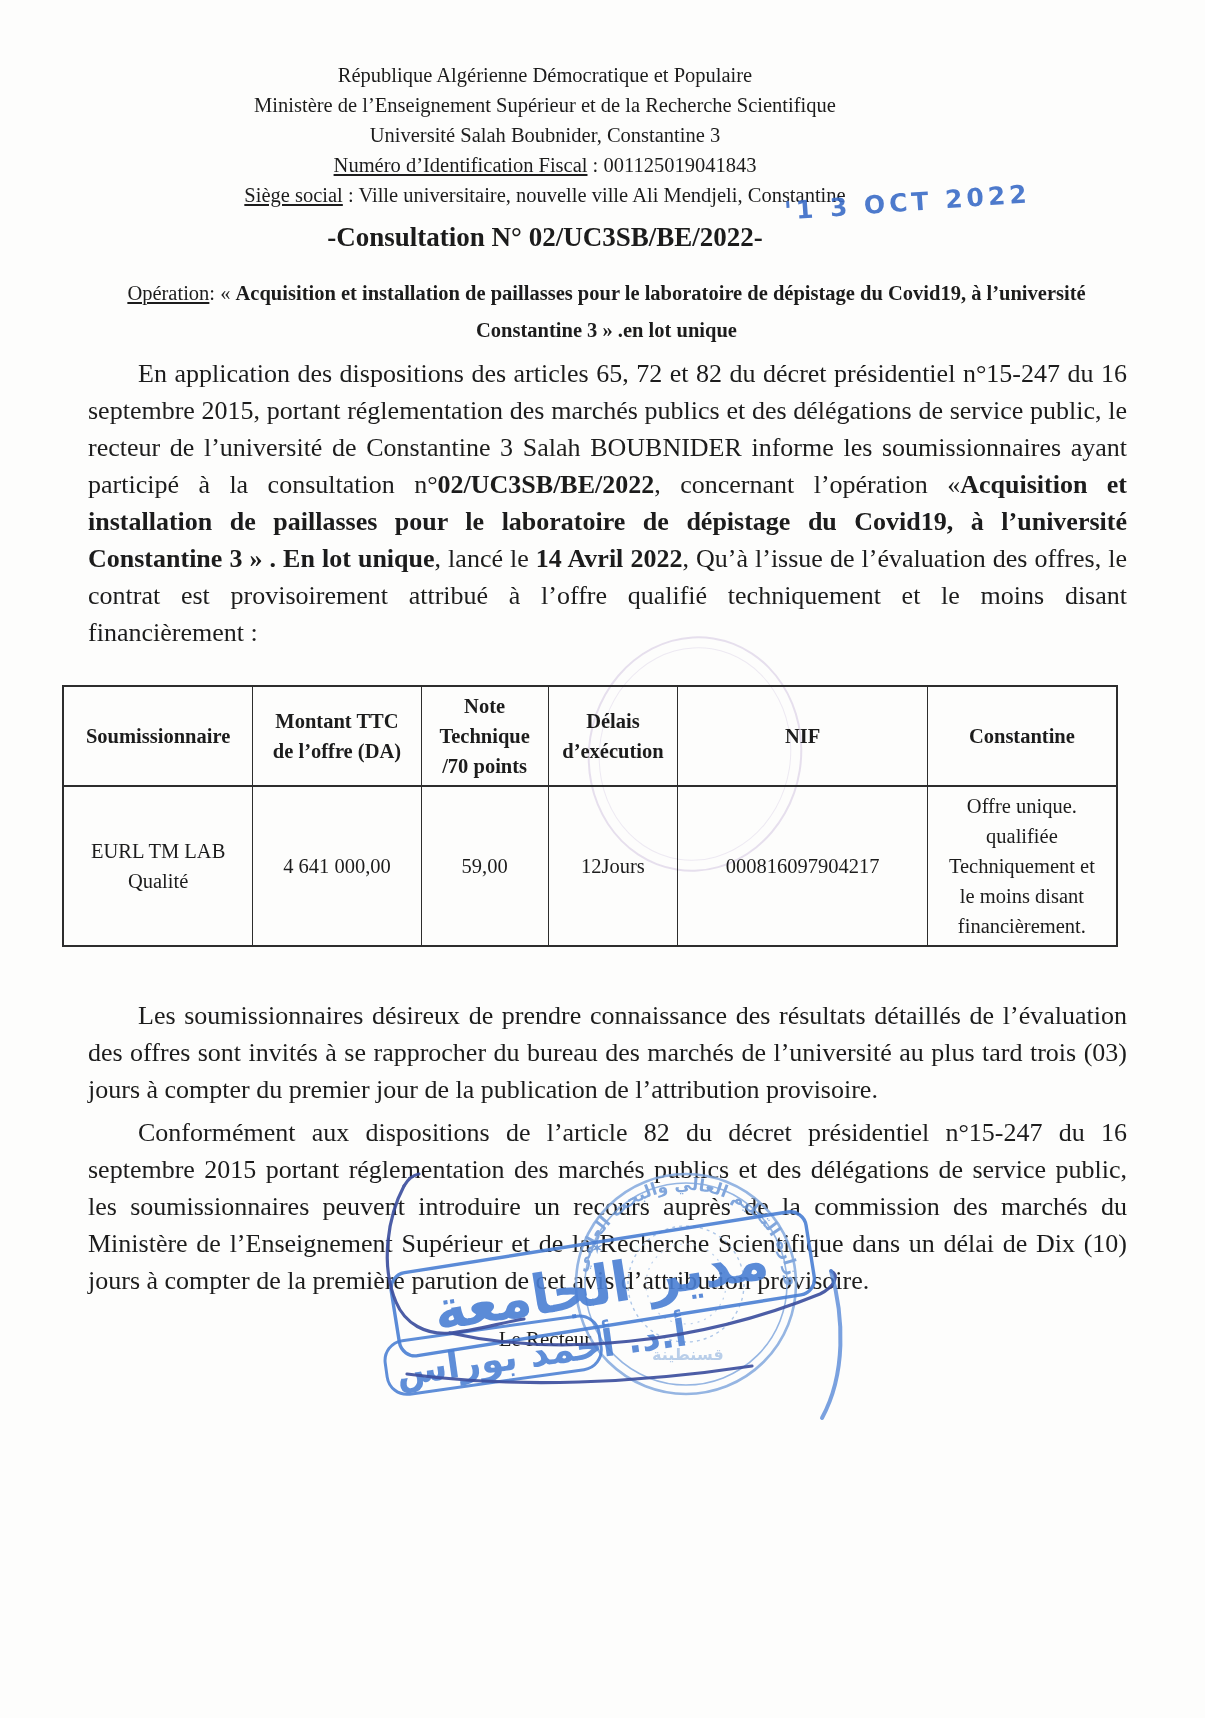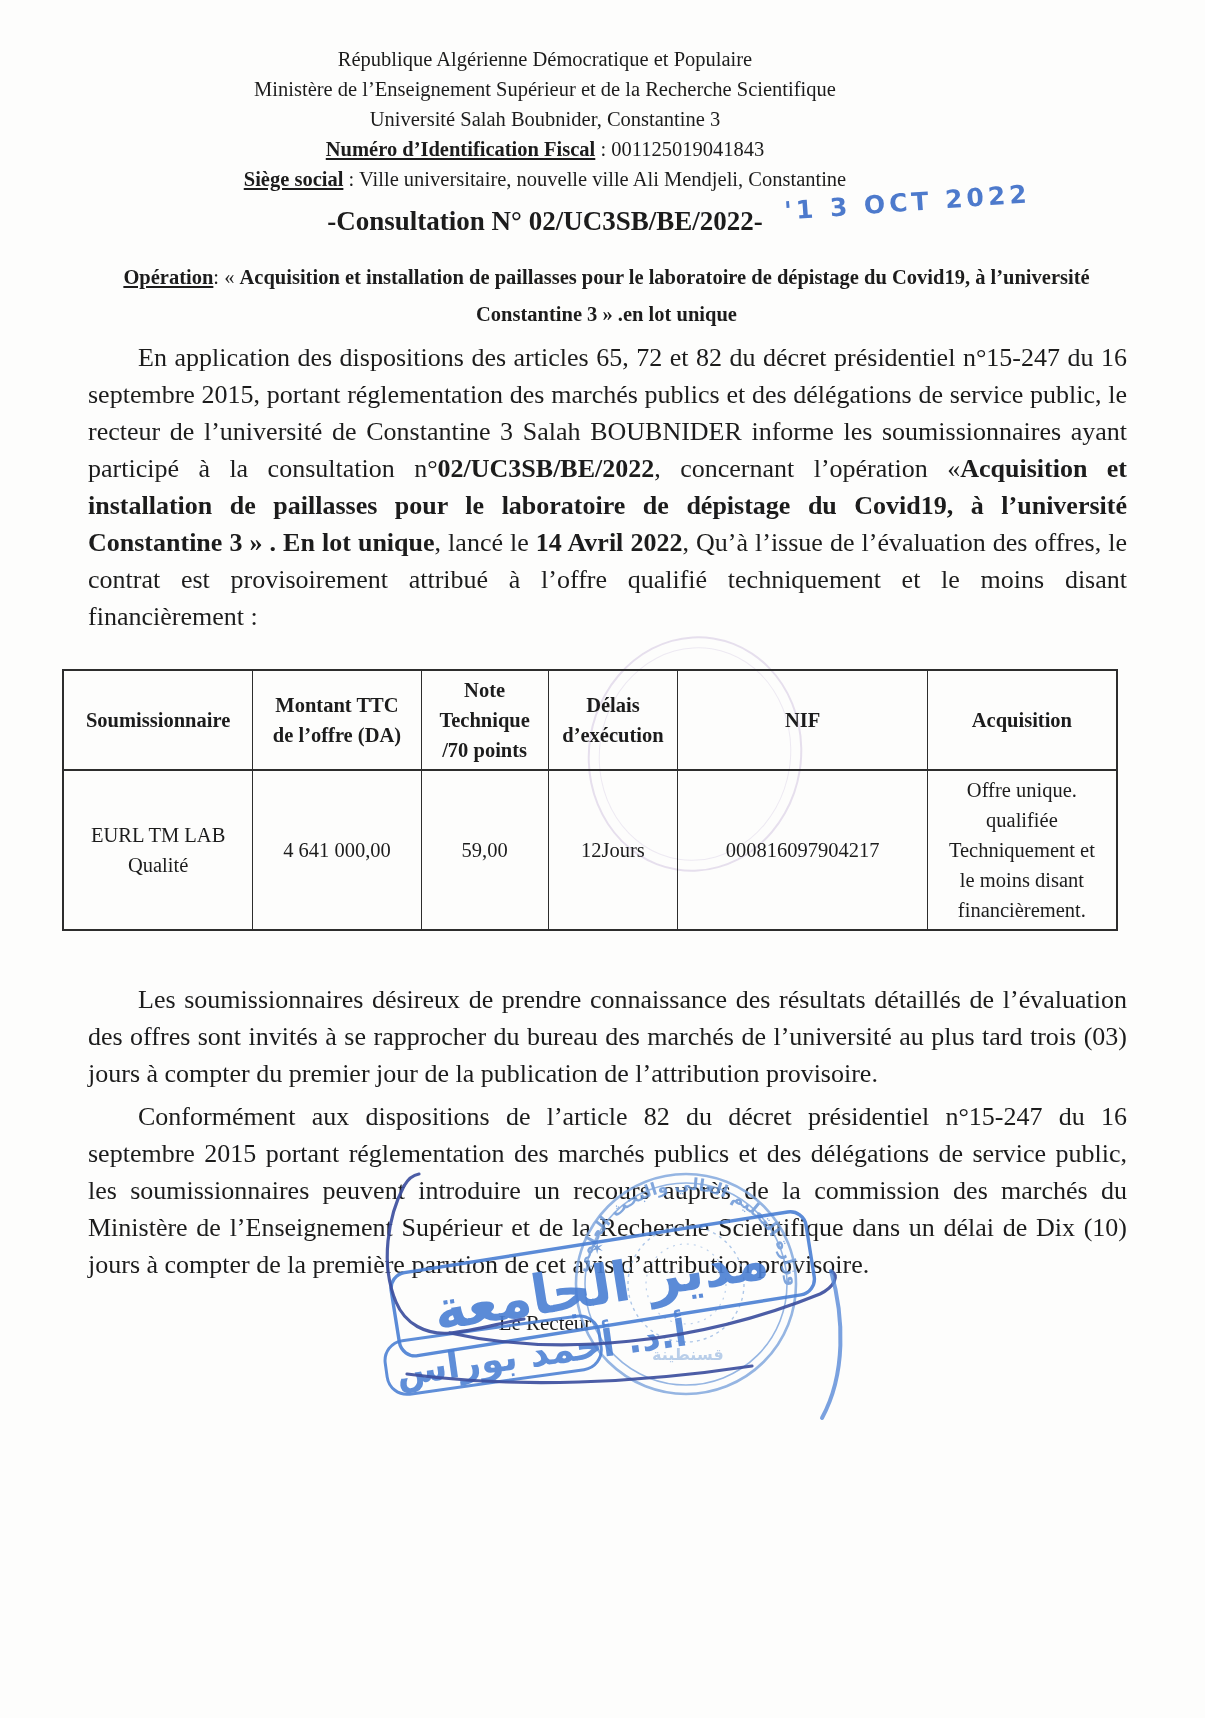--- a/index.html
+++ b/index.html
@@ -6,26 +6,26 @@
   html,body { background:#e8e8e8; }
   .page {
     position:relative;
     width:1205px; height:1718px;
     margin:0 auto;
     background:#fdfdfc;
     font-family:"Liberation Serif", serif;
     color:#1c1c1c;
     overflow:hidden;
   }
-  .content { padding-top:44px; }
+  .content { padding-top:60px; }
 
   
   .hdr { width:950px; margin-left:70px; text-align:center;
          font-size:20.5px; line-height:30px; }
-  .u { text-decoration:underline;font-weight:bold; }
+  .u { text-decoration:underline; }
   .b { font-weight:bold; }
 
   .title-wrap { width:950px; margin-left:70px; text-align:center; }
   .doc-title { margin-top:16px; font-weight:bold; font-size:21.5px; letter-spacing:.3px; }
   .doc-subtitle { margin-top:12px; font-weight:bold; font-size:27px; }
 
   .operation { margin:22px 80px 4px 88px; text-align:center;
                font-size:20.5px; line-height:37px; }
   .operation .b { font-weight:bold; }
 
@@ -113,21 +113,21 @@
         <tr>
           <th>Soumissionnaire</th>
           <th>Montant TTC
 de l’offre (DA)</th>
           <th>Note
 Technique
 /70 points</th>
           <th>Délais
 d’exécution</th>
           <th>NIF</th>
-          <th>Acquisition</th>
+          <th>Constantine</th>
         </tr>
       </thead>
       <tbody>
         <tr>
           <td>EURL TM LAB
 Qualité</td>
           <td>4 641 000,00</td>
           <td>59,00</td>
           <td>12Jours</td>
           <td>000816097904217</td>

